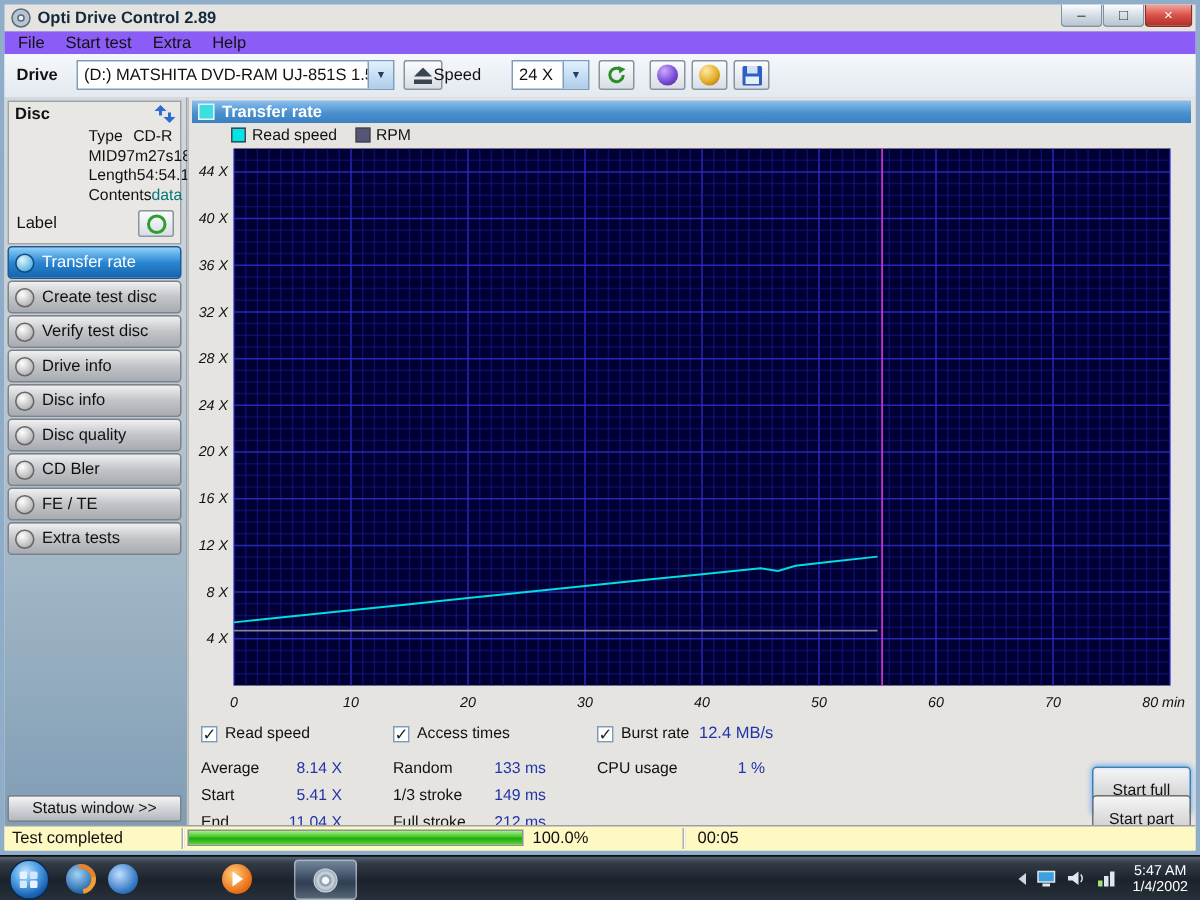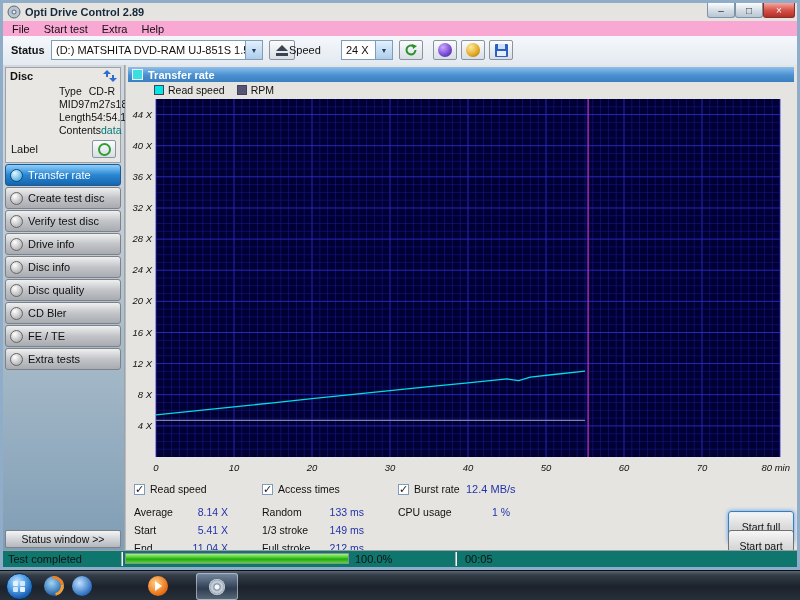--- a/index.html
+++ b/index.html
@@ -11,21 +11,21 @@
   .titlebar{position:absolute;left:0;top:0;right:0;height:18px;
        background:linear-gradient(180deg,#f4f9fe 0%,#d3e2f2 45%,#b9cee5 50%,#cuddle 100%,#c8dbee 100%);
        border-bottom:1px solid #93afcb;display:flex;align-items:center;}
   .app-icon{width:14px;height:14px;margin:0 4px;flex:none;}
   .title-text{font-weight:bold;color:#15293d;}
   .win-controls{position:absolute;right:2px;top:0;display:flex;}
   .wbtn{width:26px;height:14px;display:flex;align-items:center;justify-content:center;
         font-size:10px;color:#333;border:1px solid #7e93a8;border-top:none;
         border-radius:0 0 3px 3px;background:linear-gradient(180deg,#fdfdfd,#cfd9e2 60%,#b9c6d2);}
   .wbtn.close{width:30px;color:#fff;background:linear-gradient(180deg,#f4a8a0,#d9534a 50%,#b03028);border-color:#8a2f28;}
-  .menubar{position:absolute;left:0;top:18px;right:0;height:15px;background:#f9a8d4;
+  .menubar{position:absolute;left:0;top:18px;right:0;height:15px;background:#8b5cf6;
         border-bottom:1px solid #d3d9df;display:flex;align-items:center;padding-left:2px;}
   .menu-item{padding:1px 7px;cursor:default;}
   .toolbar{position:absolute;left:0;top:33px;right:0;height:29px;
         background:linear-gradient(180deg,#f5f8fb,#e3e9f0);border-bottom:1px solid #c4cbd3;}
   .tb-label{position:absolute;top:8px;}
   .combo{position:absolute;top:4px;height:20px;box-sizing:border-box;background:#fff;
         border:1px solid #7f9db9;display:flex;align-items:center;}
   .combo .cval{flex:1;padding:0 4px;white-space:nowrap;overflow:hidden;}
   .combo .carrow{width:16px;align-self:stretch;flex:none;display:flex;align-items:center;justify-content:center;
         background:linear-gradient(180deg,#e2f0fd,#aecdea);border-left:1px solid #7f9db9;font-size:7px;color:#1c3e63;}
@@ -83,21 +83,21 @@
   .burst-val{position:absolute;left:340px;top:418px;color:#2233aa;}
   .rcol{position:absolute;top:438px;font-size:10.5px;}
   .r-row{display:flex;height:18px;line-height:18px;}
   .r-lab{flex:none;}
   .r-val{margin-left:auto;color:#2233aa;}
   .btn{position:absolute;left:602px;width:66px;height:32px;box-sizing:border-box;
       border:1px solid #707070;border-radius:3px;background:linear-gradient(180deg,#f6f6f6,#d8d8d8 55%,#cfcfcf);
       display:flex;align-items:center;justify-content:center;font-size:10.5px;}
   .btn.default{border-color:#3c7fb1;box-shadow:0 0 4px rgba(64,150,255,.9), inset 0 0 2px #bfe0ff;}
   
-  .statusbar{position:absolute;left:0;right:0;bottom:0;height:16px;background:#0f766e;
+  .statusbar{position:absolute;left:0;right:0;bottom:0;height:16px;background:#fef9c3;
       border-top:1px solid #9aa0a6;}
   .sb-text{position:absolute;top:2px;}
   .sb-sep{position:absolute;top:1px;bottom:1px;width:1px;background:#a8aeb4;border-right:1px solid #fbfbfb;}
   .progress{position:absolute;left:122px;top:2px;width:224px;height:11px;box-sizing:border-box;
       border:1px solid #8a9096;background:#f4f4f4;}
   .progress-fill{height:100%;background:linear-gradient(180deg,#a8f088,#3dc422 45%,#22a810 55%,#5ad438);}
   
   .taskbar{position:absolute;left:0;top:570px;width:800px;height:30px;
       background:linear-gradient(180deg,#5a6674 0%,#323b46 15%,#1c222b 55%,#27303a 100%);
       border-top:1px solid #0b0e12;box-sizing:border-box;}
@@ -144,21 +144,21 @@
   </div>
 
   <div class="menubar" id="menubar">
       <span class="menu-item">File</span>
       <span class="menu-item">Start test</span>
       <span class="menu-item">Extra</span>
       <span class="menu-item">Help</span>
     </div>
 
   <div class="toolbar">
-    <span class="tb-label" style="left:8px;font-weight:bold">Status</span>
+    <span class="tb-label" style="left:8px;font-weight:bold">Drive</span>
     <div class="combo" style="left:48px;width:212px">
       <span class="cval">(D:) MATSHITA DVD-RAM UJ-851S 1.50</span>
       <span class="carrow">▼</span>
     </div>
     <div class="tb-btn" style="left:266px;width:26px">
       <svg width="12" height="11">
           <polygon points="6,0 12,6 0,6" fill="#3a4450"></polygon>
           <rect x="0" y="8" width="12" height="3" fill="#3a4450"></rect>
         </svg>
     </div>
@@ -505,13 +505,33 @@
       <rect x="0" y="7" width="5" height="5" rx="1" fill="#d2e8ff"></rect>
       <rect x="7" y="7" width="5" height="5" rx="1" fill="#e6f2ff"></rect>
     </svg>
   </div>
   <span class="ql-icon fx" style="left:44px"></span>
   <span class="ql-icon bl" style="left:72px"></span>
   <span class="ql-icon mp" style="left:148px"></span>
   <div class="task-btn">
     <span class="cd-icon"></span>
   </div>
+  <div class="tray">
+    <span class="tray-chevron"></span>
+    <svg class="tray-ic" width="13" height="13">
+        <rect x="1" y="2" width="11" height="7" fill="#3aa0e0" stroke="#dfe6ee"></rect>
+        <rect x="4" y="10" width="5" height="2" fill="#dfe6ee"></rect>
+      </svg>
+    <svg class="tray-ic" width="13" height="13">
+        <polygon points="1,5 4,5 8,2 8,11 4,8 1,8" fill="#dfe6ee"></polygon>
+        <path d="M9.5 4a4 4 0 0 1 0 5" stroke="#dfe6ee" fill="none"></path>
+      </svg>
+    <svg class="tray-ic" width="13" height="13">
+        <rect x="1" y="8" width="3" height="4" fill="#9fe07a"></rect>
+        <rect x="5" y="5" width="3" height="7" fill="#dfe6ee"></rect>
+        <rect x="9" y="2" width="3" height="10" fill="#dfe6ee"></rect>
+      </svg>
+    <div class="clock">
+      <div>5:47 AM</div>
+      <div>1/4/2002</div>
+    </div>
+  </div>
 </div>
 
 </body></html>

